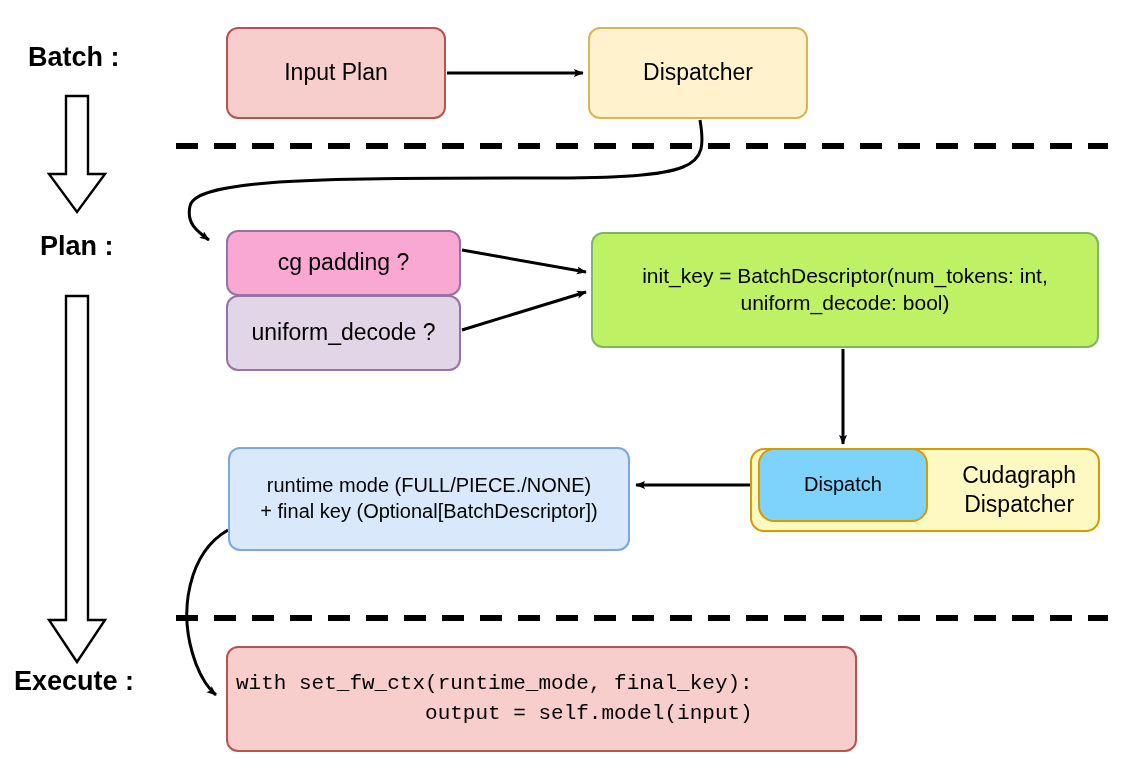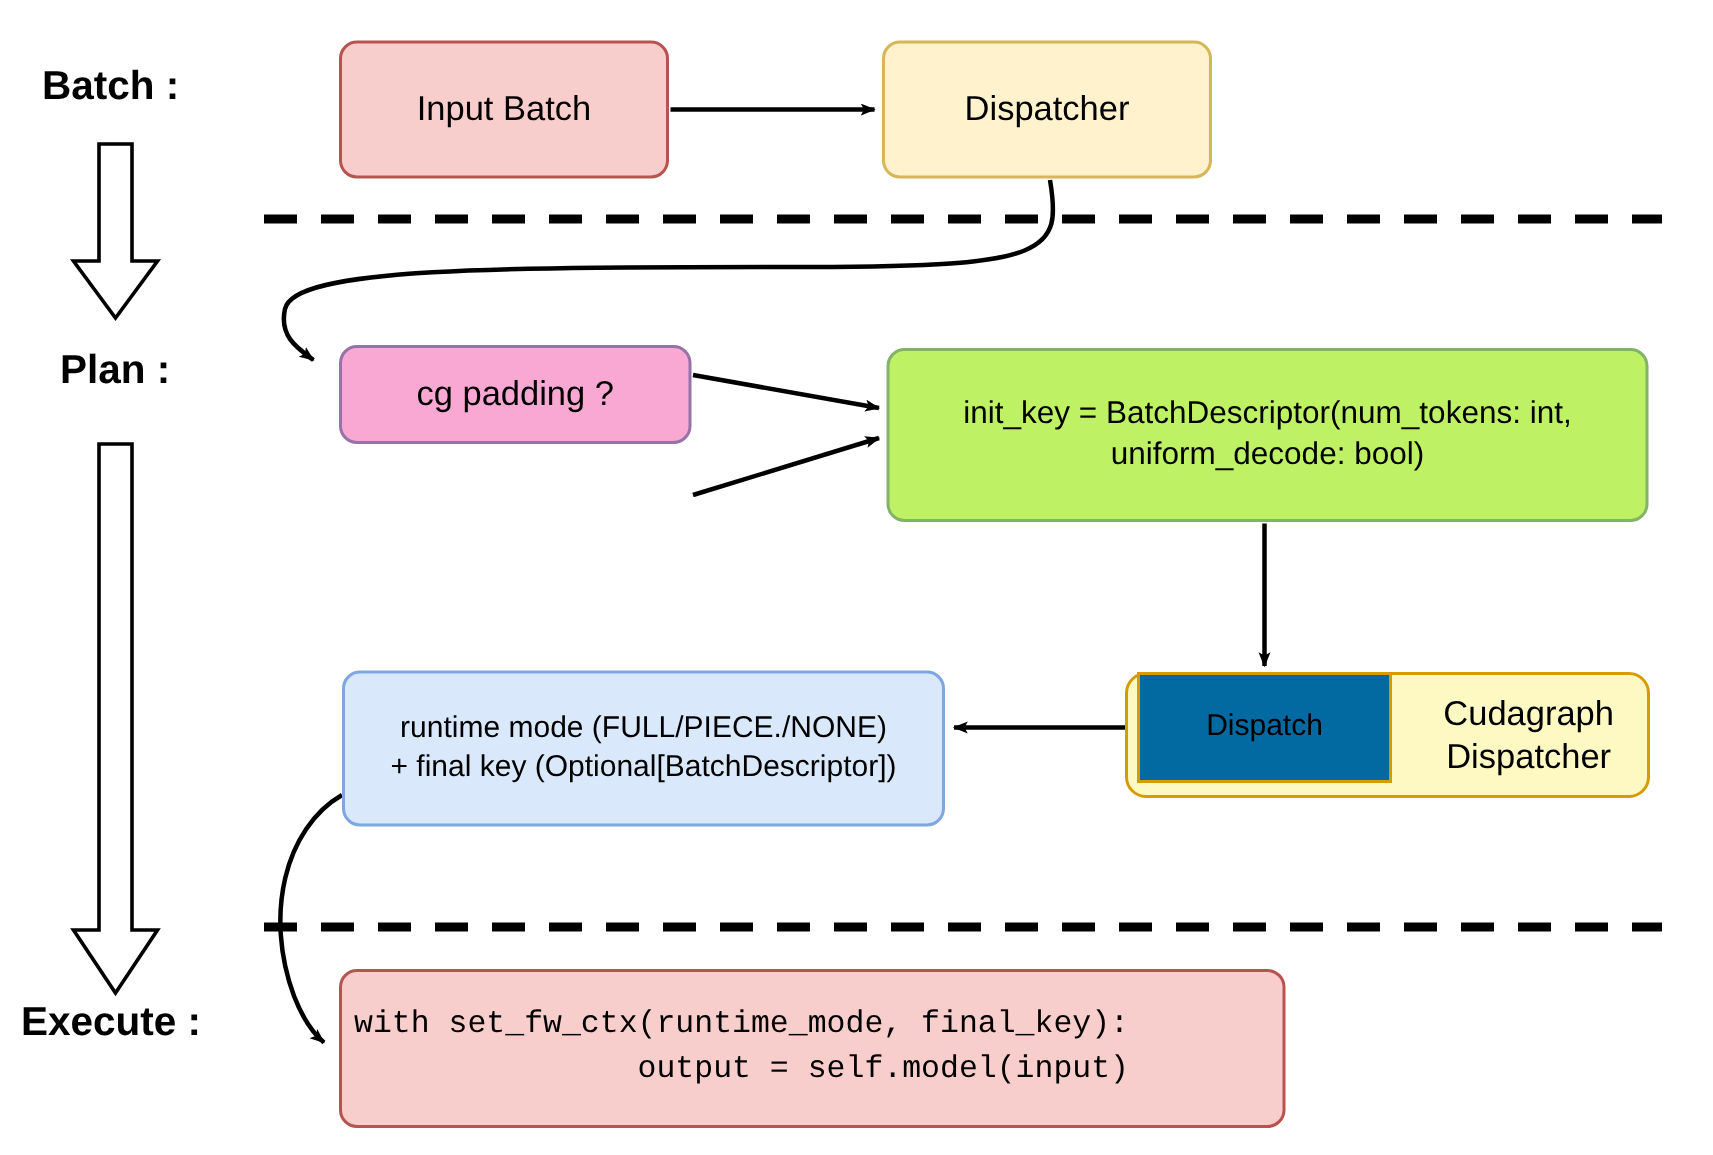--- a/index.html
+++ b/index.html
@@ -76,23 +76,23 @@
   .n-cudagraph-dispatcher {
     left: 750px; top: 448px; width: 350px; height: 84px;
     background: #fef9c3; border-color: #d79b00;
     font-size: 23px;
     justify-content: flex-end;
     padding-right: 22px;
     border-radius: 14px;
   }
   .n-dispatch {
     left: 758px; top: 448px; width: 170px; height: 74px;
-    background: #0369a1; border-color: #d79b00;
+    background: #7dd3fc; border-color: #d79b00;
     font-size: 20px;
-    border-radius: 0;
+    border-radius: 16px;
   }
   .n-runtime-mode {
     left: 228px; top: 447px; width: 402px; height: 104px;
     background: #dae8fc; border-color: #7ea6e0;
     font-size: 20px;
   }
   .n-code {
     left: 226px; top: 646px; width: 631px; height: 106px;
     background: #f8cecc; border-color: #b85450;
     font-family: "Liberation Mono", "DejaVu Sans Mono", monospace;
@@ -137,26 +137,27 @@
 
     <line x1="757" y1="485" x2="636" y2="485" stroke="#000000" stroke-width="3" marker-end="url(#ah)"></line>
 
     <path d="M 228,530 C 190,552 176,610 196,664 C 203,682 210,690 216,695" fill="none" stroke="#000000" stroke-width="3" marker-end="url(#ah)"></path>
   </svg>
 
   <div class="stage-label lbl-input">Batch :</div>
   <div class="stage-label lbl-plan">Plan :</div>
   <div class="stage-label lbl-execute">Execute :</div>
 
-  <div class="node n-input-batch">Input Batch</div>
+  <div class="node n-input-batch">Input Plan</div>
 
   <div class="node n-preprocess">Dispatcher</div>
 
   <div class="node n-cg-padding">cg padding ?</div>
 
+  <div class="node n-uniform-decode">uniform_decode ?</div>
 
   <div class="node n-init-key">init_key = BatchDescriptor(num_tokens: int,
 uniform_decode: bool)</div>
 
   <div class="node n-cudagraph-dispatcher">Cudagraph
 Dispatcher</div>
 
   <div class="node n-dispatch">Dispatch</div>
 
   <div class="node n-runtime-mode">runtime mode (FULL/PIECE./NONE)

